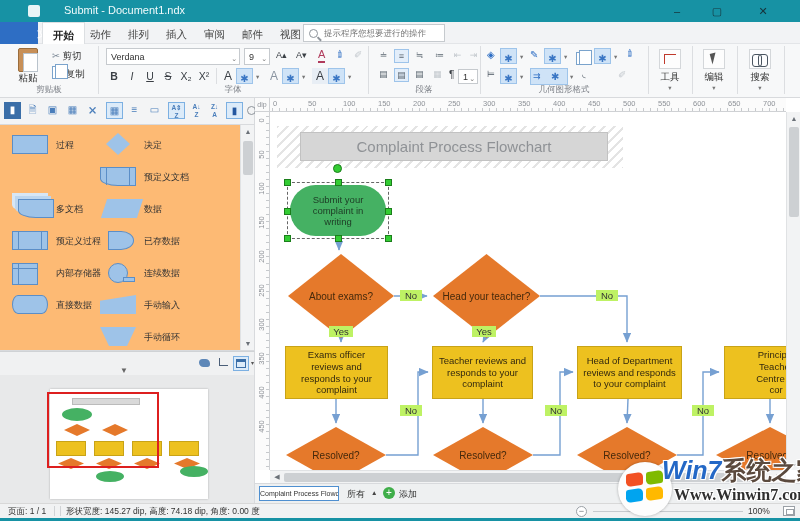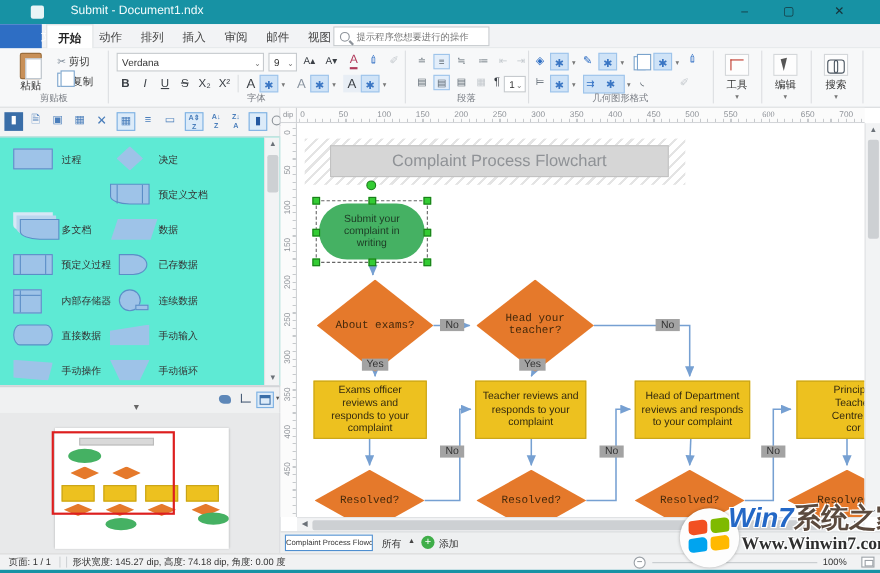--- a/index.html
+++ b/index.html
@@ -58,21 +58,21 @@
   .elbow-i{position:absolute;left:4px;top:4px;width:12px;height:10px;border-left:1.5px solid #c0392b;border-top:1.5px solid #c0392b;}
   .cursor-i{position:absolute;left:7px;top:3px;width:0;height:0;border-left:6px solid #555;border-bottom:11px solid transparent;transform:rotate(-15deg);}
   .binoc-i:before,.binoc-i:after{content:"";position:absolute;top:4px;width:8px;height:11px;border:1.5px solid #4a5560;border-radius:3px;}
   .binoc-i:before{left:2px}.binoc-i:after{right:2px}
 
   
   .libtoolbar{left:0;top:98px;width:255px;height:26px;background:#f3f4f5;border-right:1px solid #d8dadd;}
   .ltb{position:absolute;top:4px;width:17px;height:17px;font-size:10px;color:#4a7ebb;text-align:center;line-height:16px;}
   .ltb.sel{background:#dcebf9;border:1px solid #7cb0e2;}
   .ltb.tiny{font-size:6.5px;font-weight:bold;line-height:8px;padding-top:1px;}
-  .shapelist{left:0;top:124px;width:255px;height:227px;background:#5eead4;border:1px solid #d8dadd;border-left:none;}
+  .shapelist{left:0;top:124px;width:255px;height:227px;background:#fdba74;border:1px solid #d8dadd;border-left:none;}
   .lib-item{position:absolute;height:28px;}
   .lib-shape{position:absolute;left:0;top:2px;width:36px;height:19px;background:#9ec3e8;border:1px solid #5b8ec7;}
   .lib-label{position:absolute;left:44px;top:6px;font-size:9px;color:#333;white-space:nowrap;}
   .sh-diamond{clip-path:polygon(50% 0,100% 50%,50% 100%,0 50%);border:none;}
   .sh-doc{border-bottom-left-radius:50% 40%;}
   .sh-multi{box-shadow:-3px -3px 0 #bcd6ef,-6px -6px 0 #d7e7f6;}
   .sh-par{transform:skewX(-18deg);border:none;}
   .sh-pre:before,.sh-pre:after{content:"";position:absolute;top:0;width:1px;height:100%;background:#5b8ec7;}
   .sh-pre:before{left:5px}.sh-pre:after{right:5px}
   .sh-stored{border-radius:0 50% 50% 0/0 50% 50% 0;width:26px !important;}
@@ -121,23 +121,23 @@
   
   .fc-titlewrap{position:absolute;left:7px;top:14px;width:346px;height:42px;background:repeating-linear-gradient(135deg,#e4e4e4 0 2px,transparent 2px 7px);}
   .fc-title{position:absolute;left:23px;top:6px;width:308px;height:29px;background:#d6d6d6;border:1px solid #c2c2c2;color:#8f9296;font-size:15px;text-align:center;line-height:28px;white-space:nowrap;overflow:hidden;}
   .fc-start{position:absolute;left:20px;top:73px;width:96px;height:51px;background:#45b163;border-radius:26px;color:#1d3b25;font-size:9.5px;text-align:center;display:flex;align-items:center;justify-content:center;padding:2px 8px;}
   .fc-sel{position:absolute;left:17px;top:70px;width:102px;height:57px;border:1px dashed #666;pointer-events:none;}
   .hd{position:absolute;width:7px;height:7px;background:#33cc33;border:1px solid #1b7e1b;}
   .hd.tl{left:-4px;top:-4px}.hd.tm{left:47px;top:-4px}.hd.tr{right:-4px;top:-4px}
   .hd.ml{left:-4px;top:25px}.hd.mr{right:-4px;top:25px}
   .hd.bl{left:-4px;bottom:-4px}.hd.bm{left:47px;bottom:-4px}.hd.br{right:-4px;bottom:-4px}
   .rot-hd{position:absolute;left:63px;top:52px;width:9px;height:9px;background:#33cc33;border:1px solid #1b7e1b;border-radius:50%;}
-  .fc-diamond{position:absolute;background:#e5792b;clip-path:polygon(50% 0,100% 50%,50% 100%,0 50%);color:#45290b;font-size:10px;display:flex;align-items:center;justify-content:center;text-align:center;font-family:Liberation Mono, monospace;}
+  .fc-diamond{position:absolute;background:#e5792b;clip-path:polygon(50% 0,100% 50%,50% 100%,0 50%);color:#45290b;font-size:10px;display:flex;align-items:center;justify-content:center;text-align:center;}
   .fc-box{position:absolute;background:#edc11f;border:1px solid #c8a317;color:#33290f;font-size:9.5px;text-align:center;display:flex;align-items:center;justify-content:center;padding:2px 5px;line-height:1.25;}
-  .fc-label{position:absolute;font-size:9.5px;color:#333;background:#a3a3a3;padding:0 2px;text-align:center;}
+  .fc-label{position:absolute;font-size:9.5px;color:#333;background:#bef264;padding:0 2px;text-align:center;}
   .prewrap{white-space:pre-line;}
 
   
   .pagebar{left:255px;top:483px;width:545px;height:20px;background:#eef0f1;border-top:1px solid #d8dadd;}
   .pagetab{position:absolute;left:4px;top:2px;width:80px;height:15px;background:#fff;border:1px solid #4f8fd0;font-size:7px;color:#333;text-align:center;line-height:13px;white-space:nowrap;overflow:hidden;}
   .pb-filter{position:absolute;left:92px;top:4px;font-size:9px;color:#333;}
   .pb-caret{position:absolute;left:116px;top:5px;font-size:6.5px;color:#444;}
   .addcircle{position:absolute;left:128px;top:3px;width:12px;height:12px;background:#3fae49;border-radius:50%;color:#fff;font-size:10px;line-height:11px;text-align:center;}
   .pb-add{position:absolute;left:144px;top:4px;font-size:9px;color:#333;}
 
@@ -370,24 +370,20 @@
       <span class="lib-label">连续数据</span>
     </div>
     <div class="lib-item" style="left:12px;top:168px;width:105px">
       <span class="lib-shape sh-cyl"></span>
       <span class="lib-label">直接数据</span>
     </div>
     <div class="lib-item" style="left:100px;top:168px;width:105px">
       <span class="lib-shape sh-manin"></span>
       <span class="lib-label">手动输入</span>
     </div>
-    <div class="lib-item" style="left:12px;top:200px;width:105px">
-      <span class="lib-shape sh-manop"></span>
-      <span class="lib-label">手动操作</span>
-    </div>
     <div class="lib-item" style="left:100px;top:200px;width:105px">
       <span class="lib-shape sh-manloop"></span>
       <span class="lib-label">手动循环</span>
     </div>
     <div class="libscroll">
       <span class="scroll-arr" style="top:0">▲</span>
       <span class="scroll-thumb" style="top:16px;height:34px"></span>
       <span class="scroll-arr" style="bottom:0">▼</span>
     </div>
   </div>
@@ -426,21 +422,21 @@
       <span class="htick" style="left: 73px;">100</span>
       <span class="htick" style="left: 108px;">150</span>
       <span class="htick" style="left: 143px;">200</span>
       <span class="htick" style="left: 178px;">250</span>
       <span class="htick" style="left: 213px;">300</span>
       <span class="htick" style="left: 248px;">350</span>
       <span class="htick" style="left: 283px;">400</span>
       <span class="htick" style="left: 318px;">450</span>
       <span class="htick" style="left: 353px;">500</span>
       <span class="htick" style="left: 388px;">550</span>
-      <span class="htick" style="left: 423px; font-family: Liberation Serif, serif;">600</span>
+      <span class="htick" style="left: 423px;">600</span>
       <span class="htick" style="left: 458px;">650</span>
       <span class="htick" style="left: 493px;">700</span>
     </div>
   <div class="abs vruler">
       <span class="vtick" style="top: 4px;">0</span>
       <span class="vtick" style="top: 38px;">50</span>
       <span class="vtick" style="top: 72px;">100</span>
       <span class="vtick" style="top: 106px;">150</span>
       <span class="vtick" style="top: 140px;">200</span>
       <span class="vtick" style="top: 174px;">250</span>

